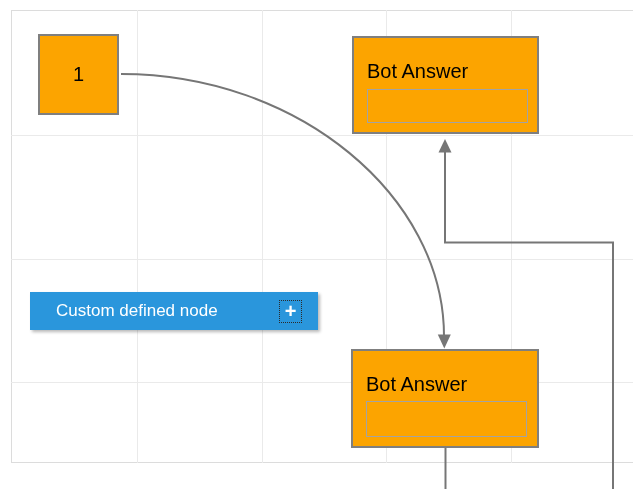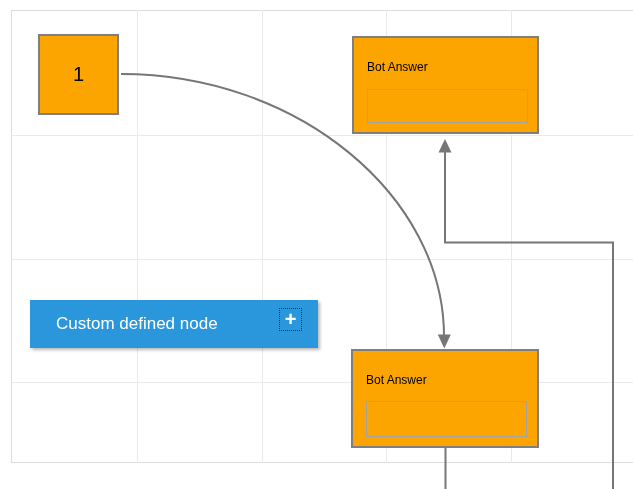--- a/index.html
+++ b/index.html
@@ -26,33 +26,33 @@
     color:var(--node_text,#000);
   }
   .node-square{
     left:38px;top:34px;width:81px;height:81px;
     display:flex;align-items:center;justify-content:center;
     font-size:20px;
   }
   .bot-node{width:187px;height:98px;}
   .bot-top{left:352px;top:36px;}
   .bot-bottom{left:351px;top:349px;width:188px;height:99px;}
-  .bot-title{position:absolute;left:13px;top:22px;font-size:12px;color:var(--node_text,#000);}
+  .bot-title{position:absolute;left:13px;top:22px;font-size:20px;color:var(--node_text,#000);}
   .bot-input{
     position:absolute;left:13px;top:51px;width:161px;height:34px;
     border:1px solid var(--inner_box_border,#a3a3a3);box-sizing:border-box;
     background:transparent;
   }
   .bot-bottom .bot-input{top:50px;height:36px;}
   .custom-node{
-    position:absolute;left:30px;top:292px;width:288px;height:48px;
+    position:absolute;left:30px;top:292px;width:288px;height:38px;
     background:var(--custom_node_fill,#2a96dc);
     color:var(--custom_node_text,#fff);
     box-shadow:2px 2px 3px rgba(0,0,0,0.28);
-    display:flex;align-items:center;margin-top:8px;
+    display:flex;align-items:center;
   }
   .custom-label{padding-left:26px;font-size:17px;}
   .plus-box{
     position:absolute;right:16px;top:8px;width:23px;height:23px;
     border:1px dotted #2b2b2b;box-sizing:border-box;
     display:flex;align-items:center;justify-content:center;
     cursor:pointer;
   }
   .plus-glyph{color:#fff;font-size:20px;font-weight:600;line-height:20px;margin-top:-2px;}
 </style>

